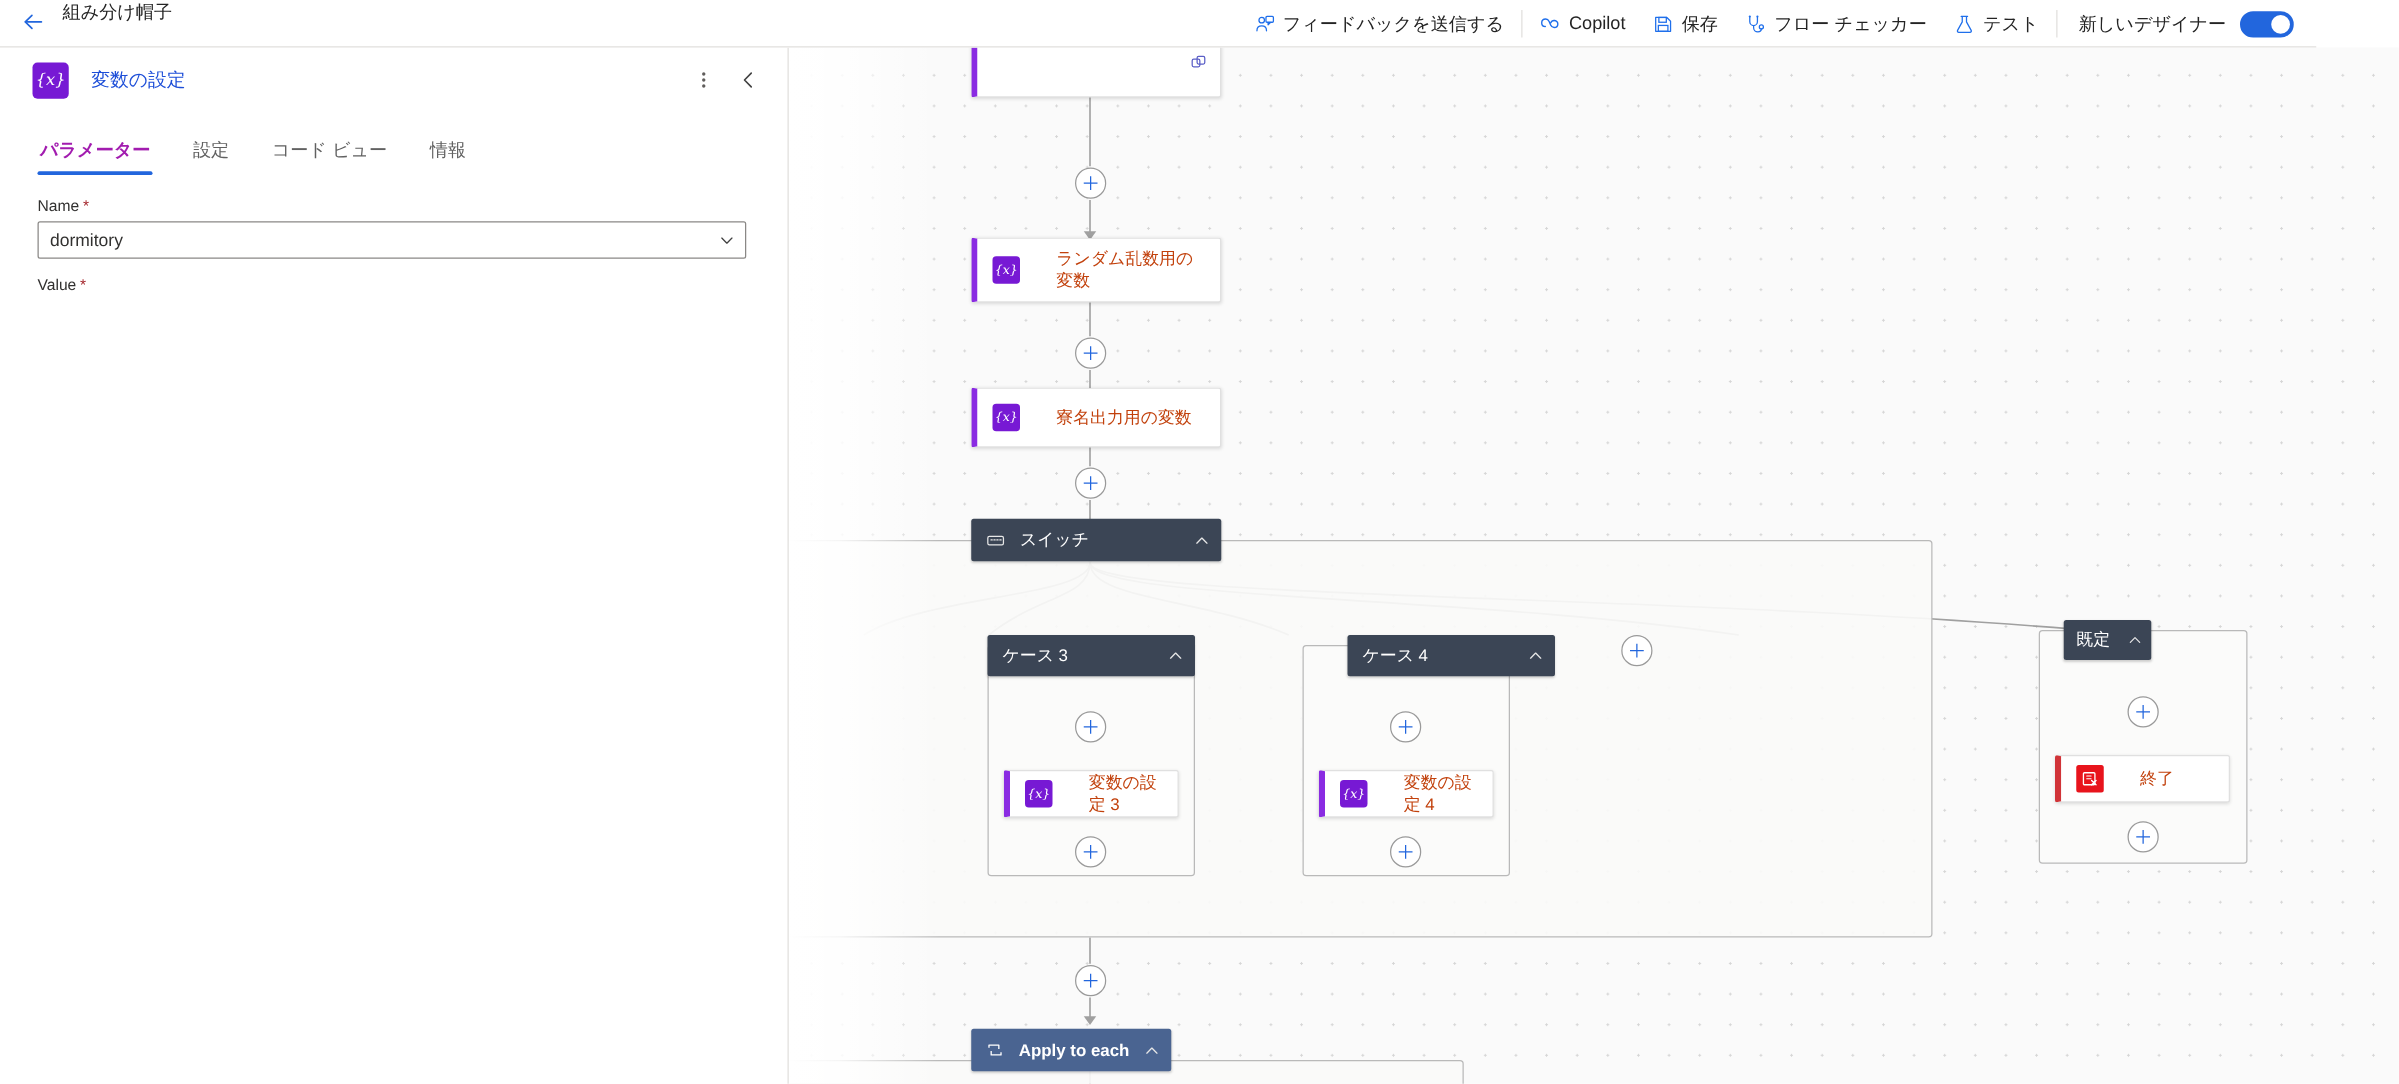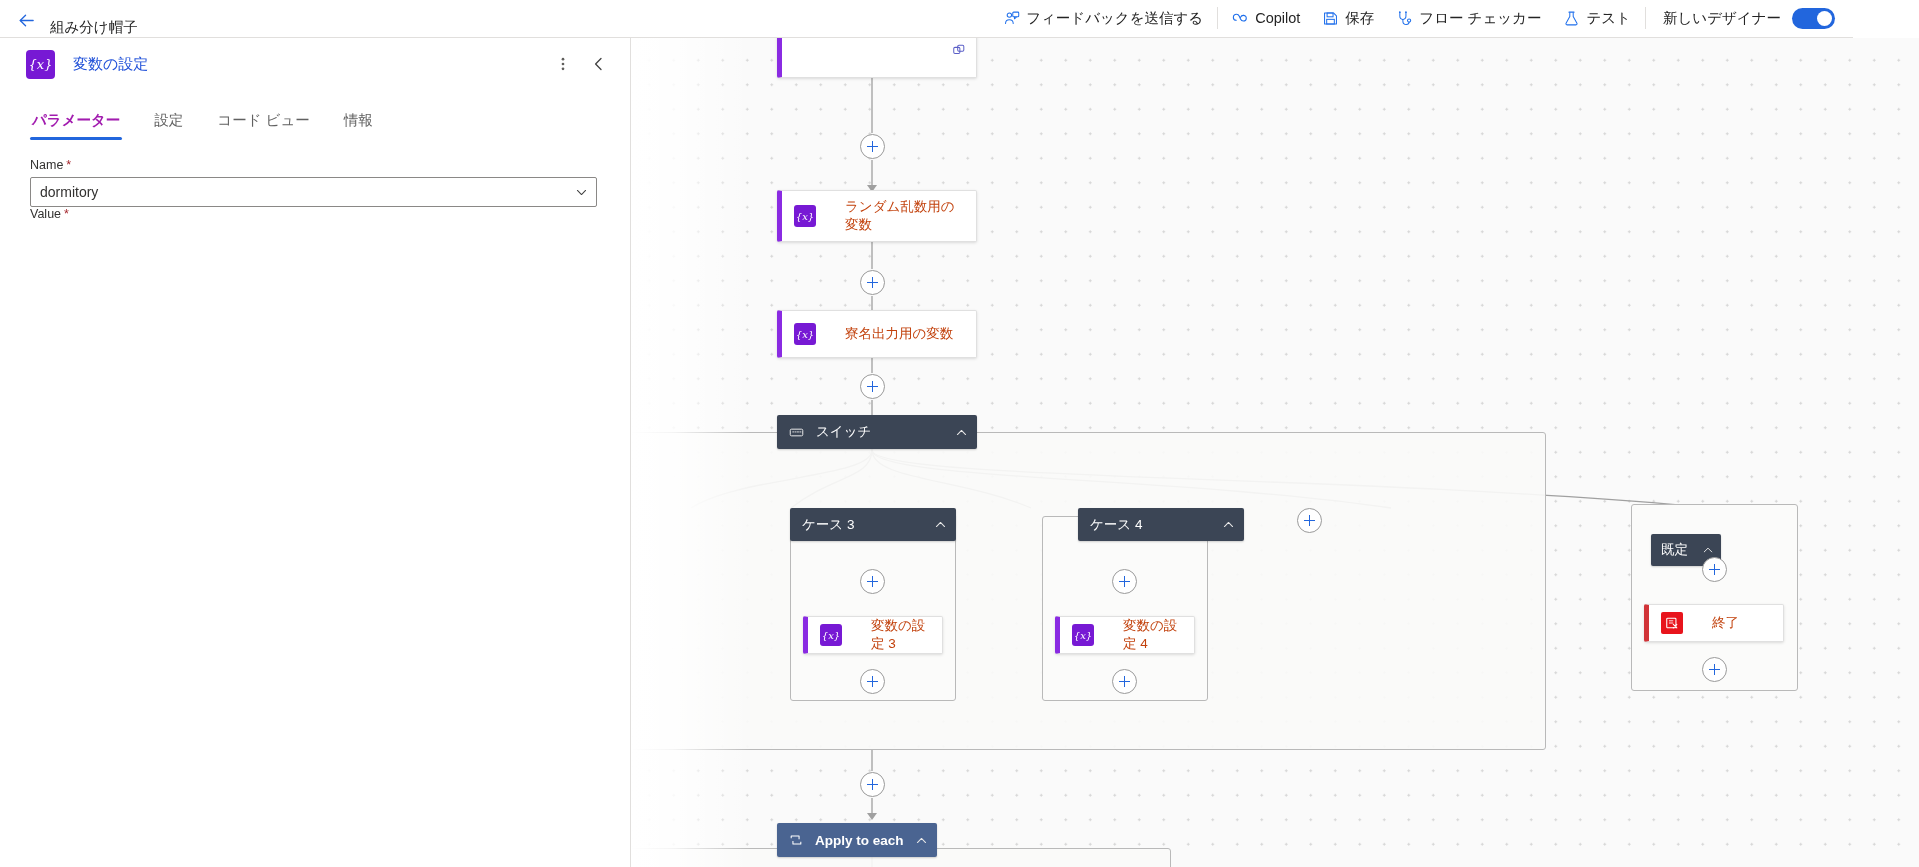--- a/index.html
+++ b/index.html
@@ -11,21 +11,21 @@
     background: #ffffff;
     color: #323130;
   }
 
   
   #topbar {
     position: absolute; left: 0; top: 0;
     width: 1853px; height: 38px;
     background: #ffffff;
     border-bottom: 1px solid #e1dfdd;
-    display: flex; align-items: flex-end;
+    display: flex; align-items: flex-start;
     z-index: 50;
   }
   #back-btn {
     width: 34px; height: 34px; margin-left: 9px;
     display: flex; align-items: center; justify-content: center;
     cursor: pointer; border-radius: 3px;
   }
   #flow-title {
     font-size: 14.5px; color: #242424; margin-left: 7px;
     white-space: nowrap;
@@ -114,20 +114,21 @@
     display: flex; align-items: center; gap: 3px;
   }
   .req-star { color: #a4262c; font-size: 12.5px; }
   .field-box {
     width: 567px; height: 30px;
     border: 1px solid #8a8886; border-radius: 2px;
     background: #ffffff;
     display: flex; align-items: center;
     padding: 0 9px;
     font-size: 14px; color: #323130;
+    margin-bottom: 14px;
     cursor: text;
   }
   .field-box.has-chevron { padding-right: 4px; }
   .field-value { flex: 1; white-space: nowrap; overflow: hidden; }
   .chev-down {
     width: 22px; height: 22px;
     display: flex; align-items: center; justify-content: center;
     color: #424242; cursor: pointer;
   }
 
@@ -513,21 +514,21 @@
       <span class="h"></span>
         <span class="v"></span>
     </div>
 
     <div class="plus" style="left:466px; top:470px; transform:translateX(200px);">
       <span class="h"></span>
         <span class="v"></span>
     </div>
 
     <div class="case-box" style="left:1000px; top:466px; width:167px; height:187px;"></div>
-    <div class="scope-head" style="left:1020px; top:458px; width:70px; height:32px; padding:0 7px 0 10px;margin-top:38px;">
+    <div class="scope-head" style="left:1020px; top:458px; width:70px; height:32px; padding:0 7px 0 10px;">
       <span class="sh-label" style="margin-left:0;">既定</span>
       <span class="sh-chev">
         <svg width="12" height="12" viewBox="0 0 16 16">
           <path d="M3 10.5 L8 5.5 L13 10.5" fill="none" stroke="#e6e6e6" stroke-width="1.3" stroke-linecap="round" stroke-linejoin="round"></path>
         </svg>
       </span>
     </div>
     <div class="plus" style="left:1071px; top:519px;">
       <span class="h"></span>
         <span class="v"></span>

